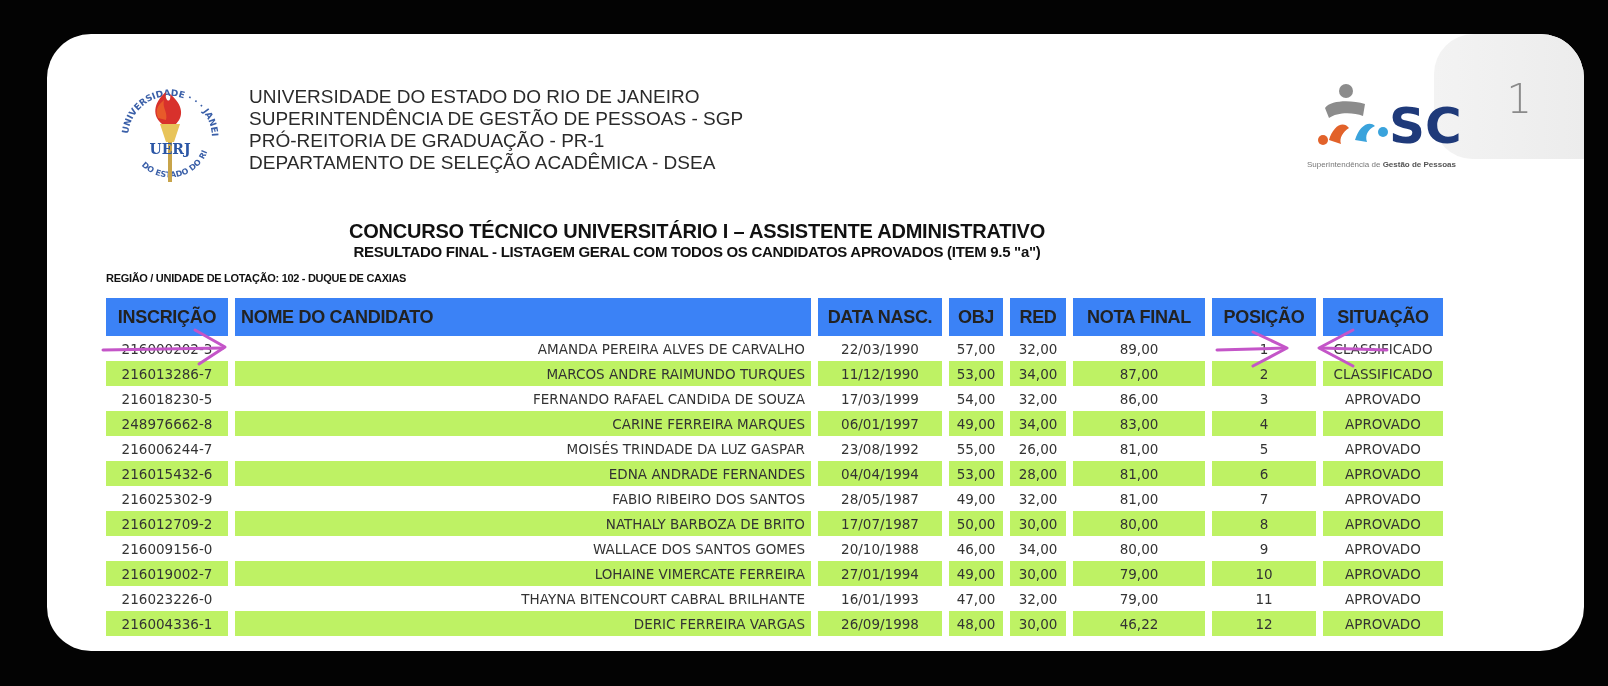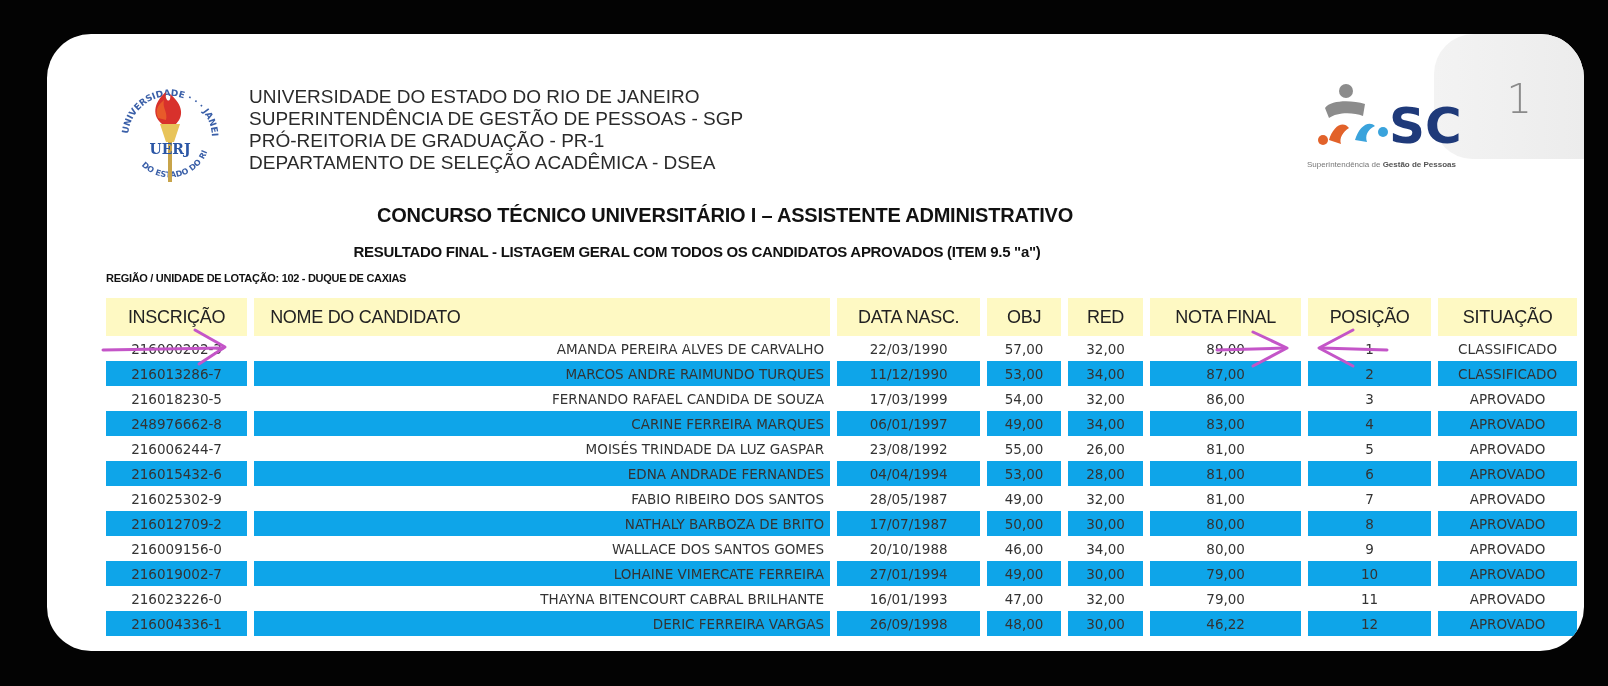--- a/index.html
+++ b/index.html
@@ -27,39 +27,39 @@
   .header-lines div { white-space: nowrap; }
   .sgp-logo { position: absolute; left: 1260px; top: 48px; width: 230px; height: 95px; }
   .sgp-caption {
     position: absolute; left: 1260px; top: 126px; font-size: 8px; color: #777; white-space: nowrap;
   }
   .sgp-caption b { color: #555; }
   .title {
     position: absolute; left: 0; width: 100%; text-align: center; color: #111;
     font-family: "Liberation Sans Narrow", "Liberation Sans", sans-serif; font-weight: bold;
   }
-  .t1 { top: 170px; font-size: 20px; left: 106px; letter-spacing: -0.2px; padding-left: 28px; }
+  .t1 { top: 186px; font-size: 20px; left: 106px; letter-spacing: -0.2px; }
   .t2 { top: 209px; font-size: 15px; left: 106px; letter-spacing: -0.3px; }
   .region {
     position: absolute; left: 59px; top: 238px; font-size: 11px; font-weight: bold; color: #111;
     letter-spacing: -0.3px;
   }
   table.grid {
     position: absolute; left: 59px; top: 264px; border-collapse: separate; border-spacing: 7px 0;
     margin-left: -7px;
   }
   table.grid th {
-    font-size: 18px; font-weight: normal; color: #222; height: 38px; padding: 0 16px;
-    background: #fef9c3; white-space: nowrap; letter-spacing: -0.3px;
+    font-size: 18px; font-weight: bold; color: #222; height: 38px; padding: 0 6px;
+    background: #3b82f6; white-space: nowrap; letter-spacing: -0.3px;
   }
   table.grid td {
     font-size: 14.5px; color: #333; height: 25px; padding: 0 6px; white-space: nowrap;
     font-family: "DejaVu Sans", sans-serif; font-size: 13.5px;
   }
-  table.grid tr.alt td { background: #0ea5e9; }
+  table.grid tr.alt td { background: #bef264; }
   .c-insc { width: 110px; text-align: center; }
   .c-nome { width: 564px; text-align: right; }
   th.c-nome { text-align: left; padding-left: 8px; }
   .c-data { width: 112px; text-align: center; }
   .c-obj { width: 42px; text-align: center; }
   .c-red { width: 44px; text-align: center; }
   .c-nota { width: 120px; text-align: center; }
   .c-pos { width: 92px; text-align: center; }
   .c-sit { width: 108px; text-align: center; }
   .annot { position: absolute; left: 0; top: 0; pointer-events: none; }

